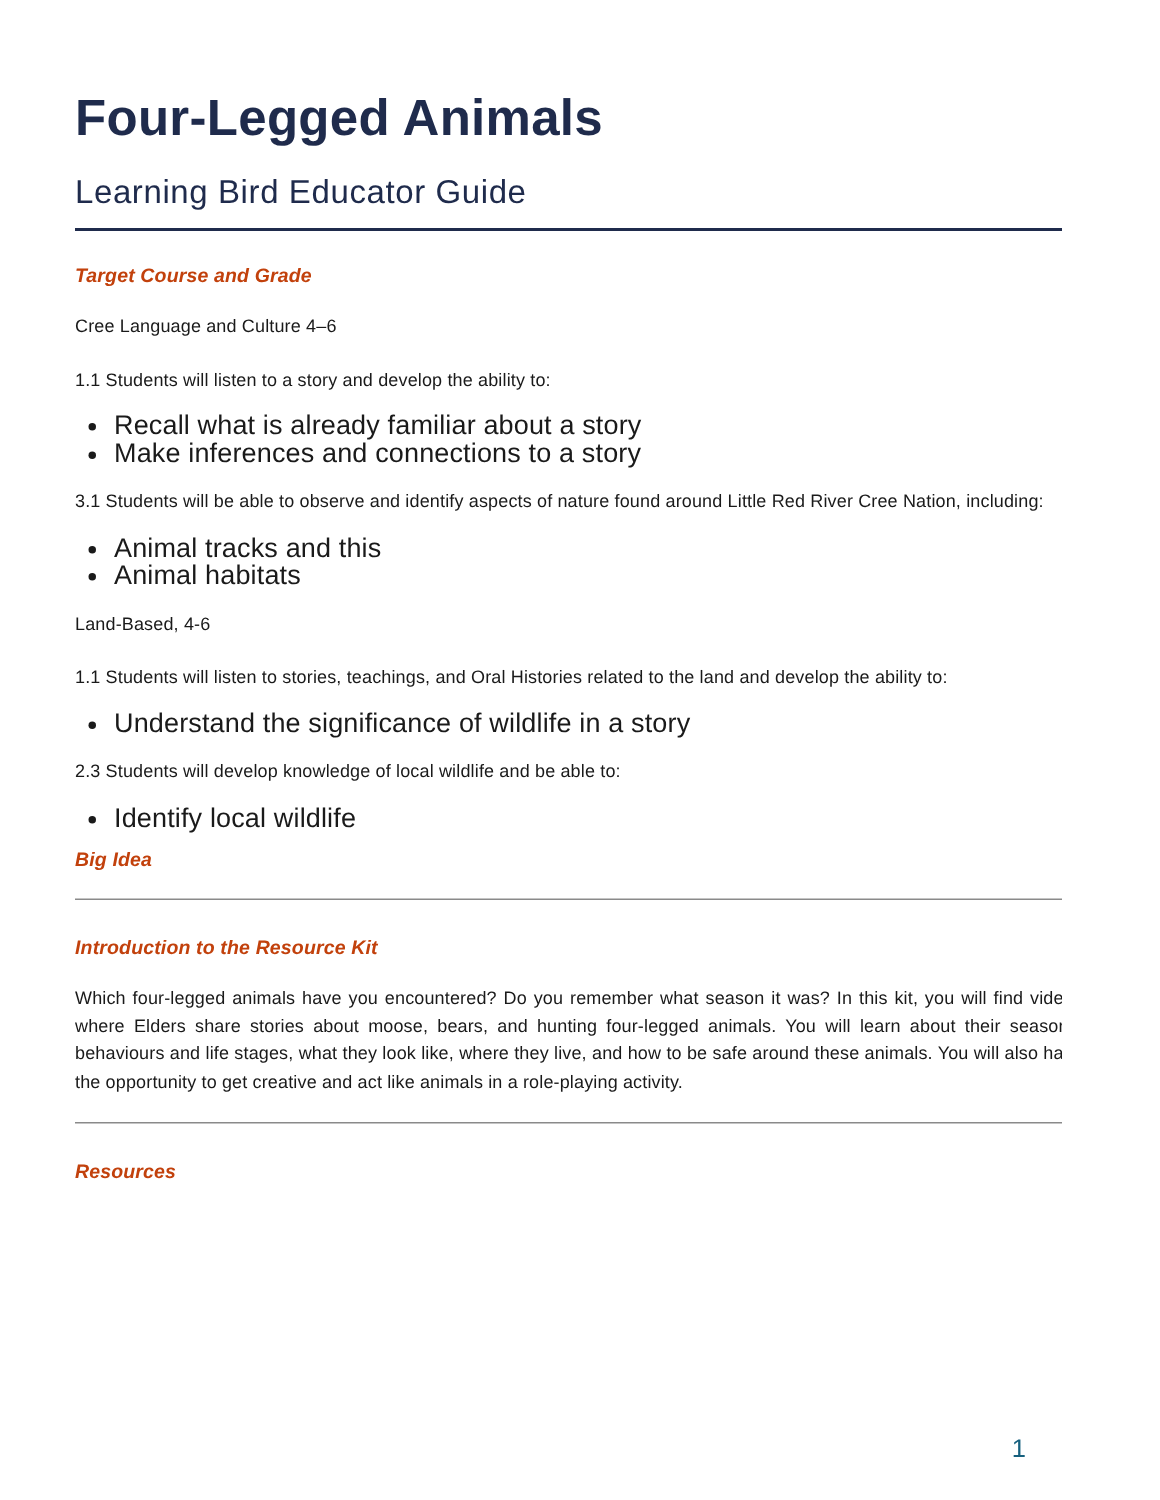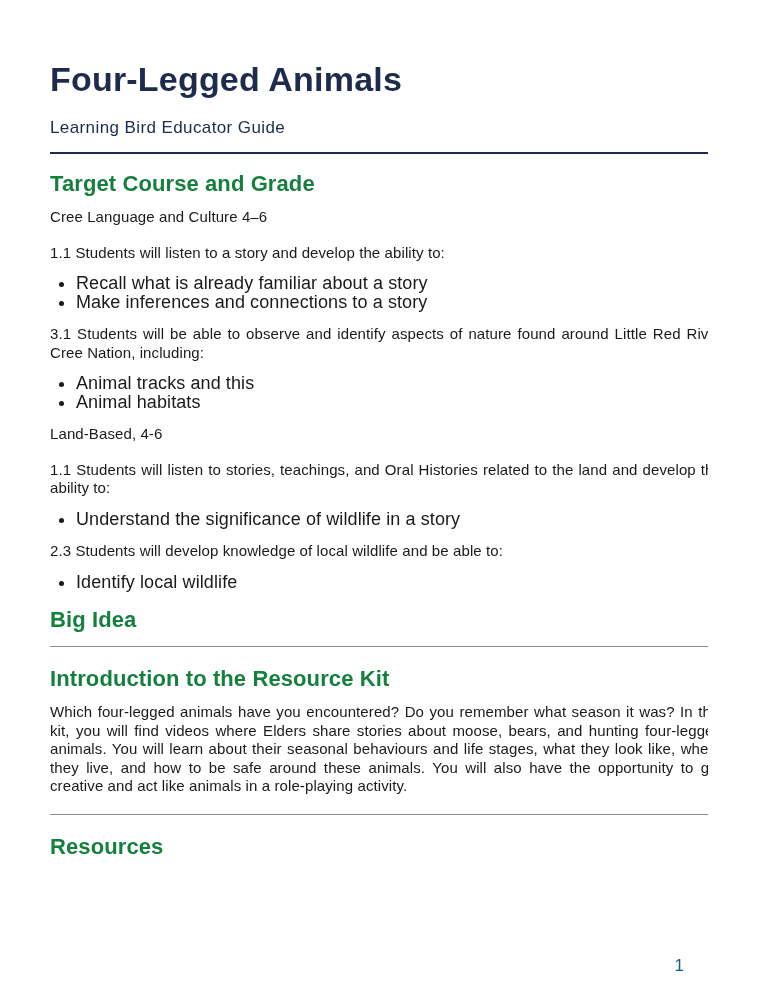--- a/index.html
+++ b/index.html
@@ -16,44 +16,44 @@
     overflow: hidden;
   }
   .content { width: 672px; }
 
   h1.doc-title {
     font-size: 34px; line-height: 38px;
     font-weight: bold; color: #1f2b4c;
     margin: 0; letter-spacing: 0.2px;
   }
   .subtitle {
-    font-size: 17px; line-height: 22px;
+    font-size: 22px; line-height: 22px;
     color: #1f2b4c; margin: 19px 0 0;
     letter-spacing: 0.4px; text-align: left;
   }
   hr.rule-navy {
     border: none; border-top: 2px solid #1f2b4c;
     margin: 13px 0 0;
   }
   hr.rule-gray {
     border: none; border-top: 1px solid #8a8a8a;
   }
   hr.rule-gray.first  { margin: 16px 0 0; }
   hr.rule-gray.second { margin: 18px 0 0; }
 
   h2.section-heading {
-    font-size: 22px; line-height: 20px;
-    font-weight: bold; color: #15803d;
-    margin: 20px 0 0; letter-spacing: 0.1px;
+    font-size: 13px; line-height: 20px;
+    font-weight: bold; color: #c2410c;
+    margin: 20px 0 0; letter-spacing: 0.1px; font-style: italic;
   }
   h2.section-heading.after-rule { margin-top: 22px; }
-  h2.section-heading.tight { margin-top: 19px; }
+  h2.section-heading.tight { margin-top: 9px; }
 
   p.body-text {
-    font-size: 15px; line-height: 18.5px;
+    font-size: 12px; line-height: 18.5px;
     margin: 14px 0 0; letter-spacing: 0.1px;
     text-align: justify;
   }
   p.body-text.gap { margin-top: 17px; }
 
   ul.bullet-list {
     margin: 12px 0 0; padding: 0 0 0 26px;
     list-style: disc outside;
   }
   ul.bullet-list li {

